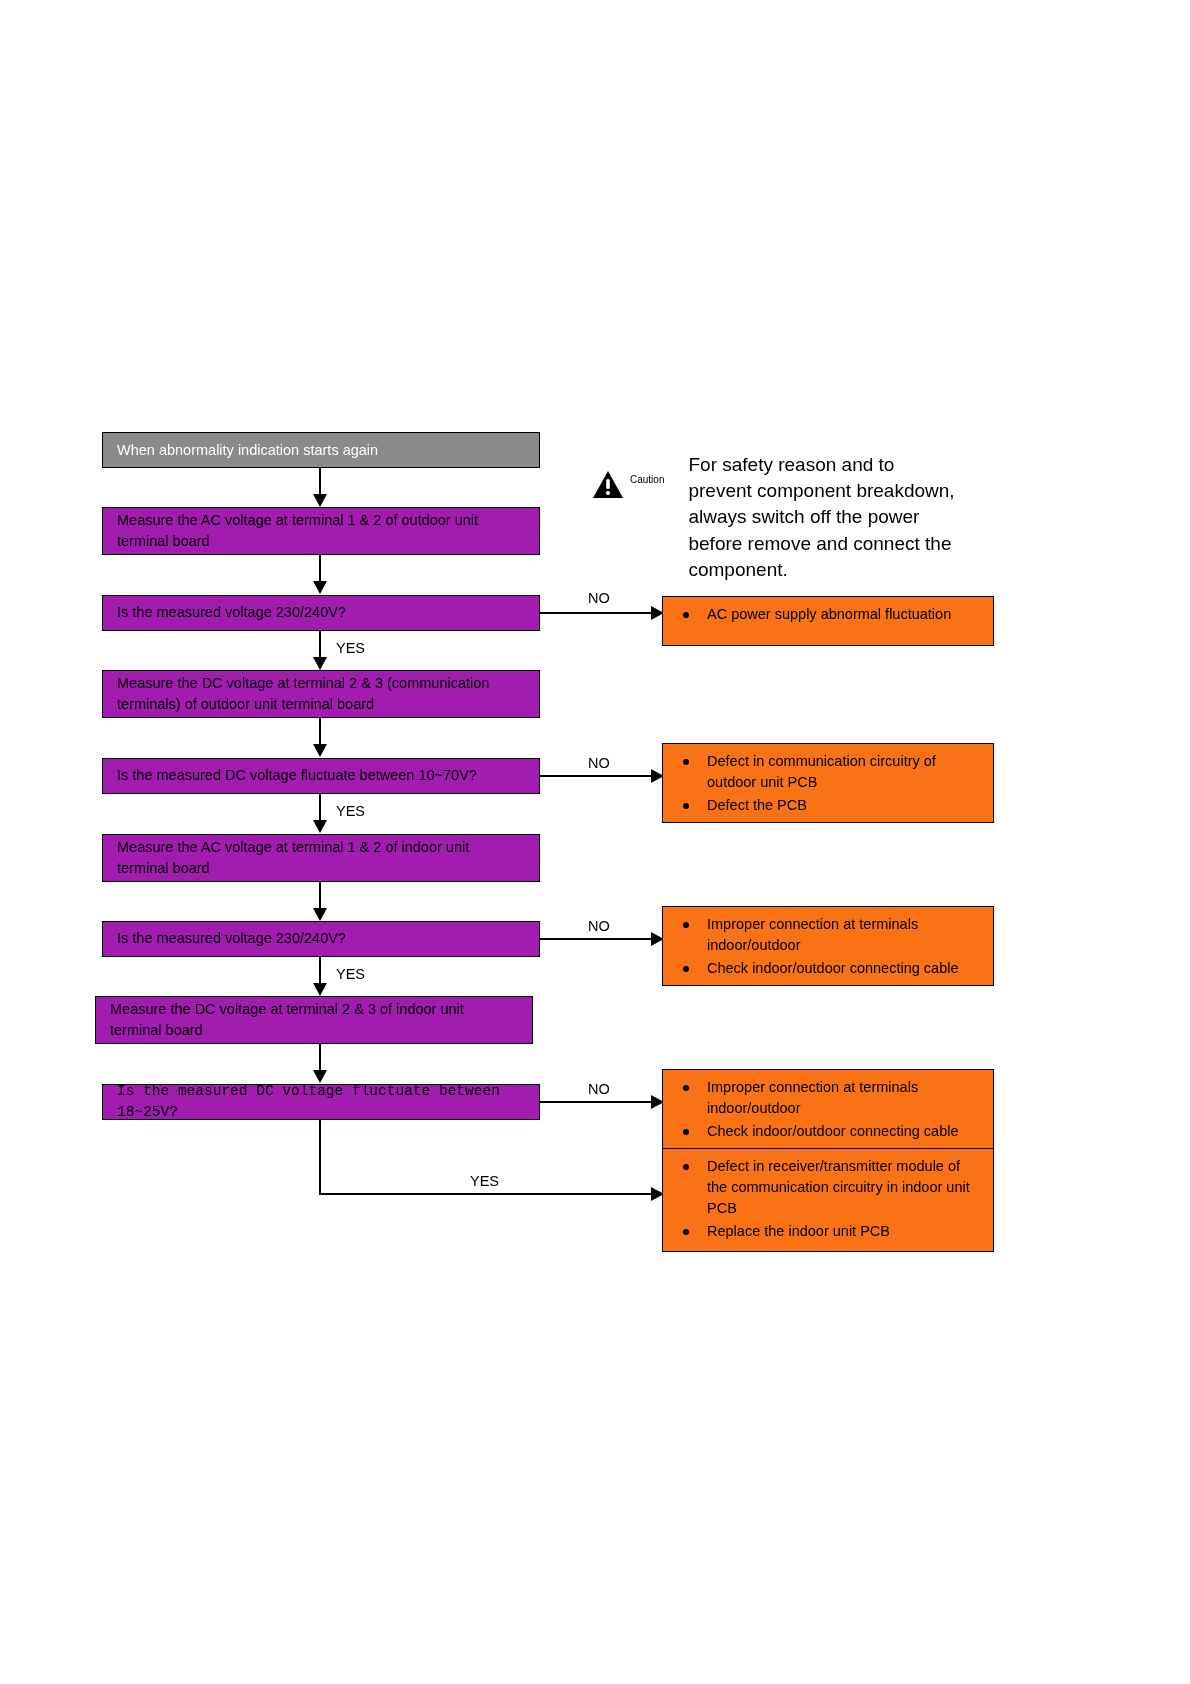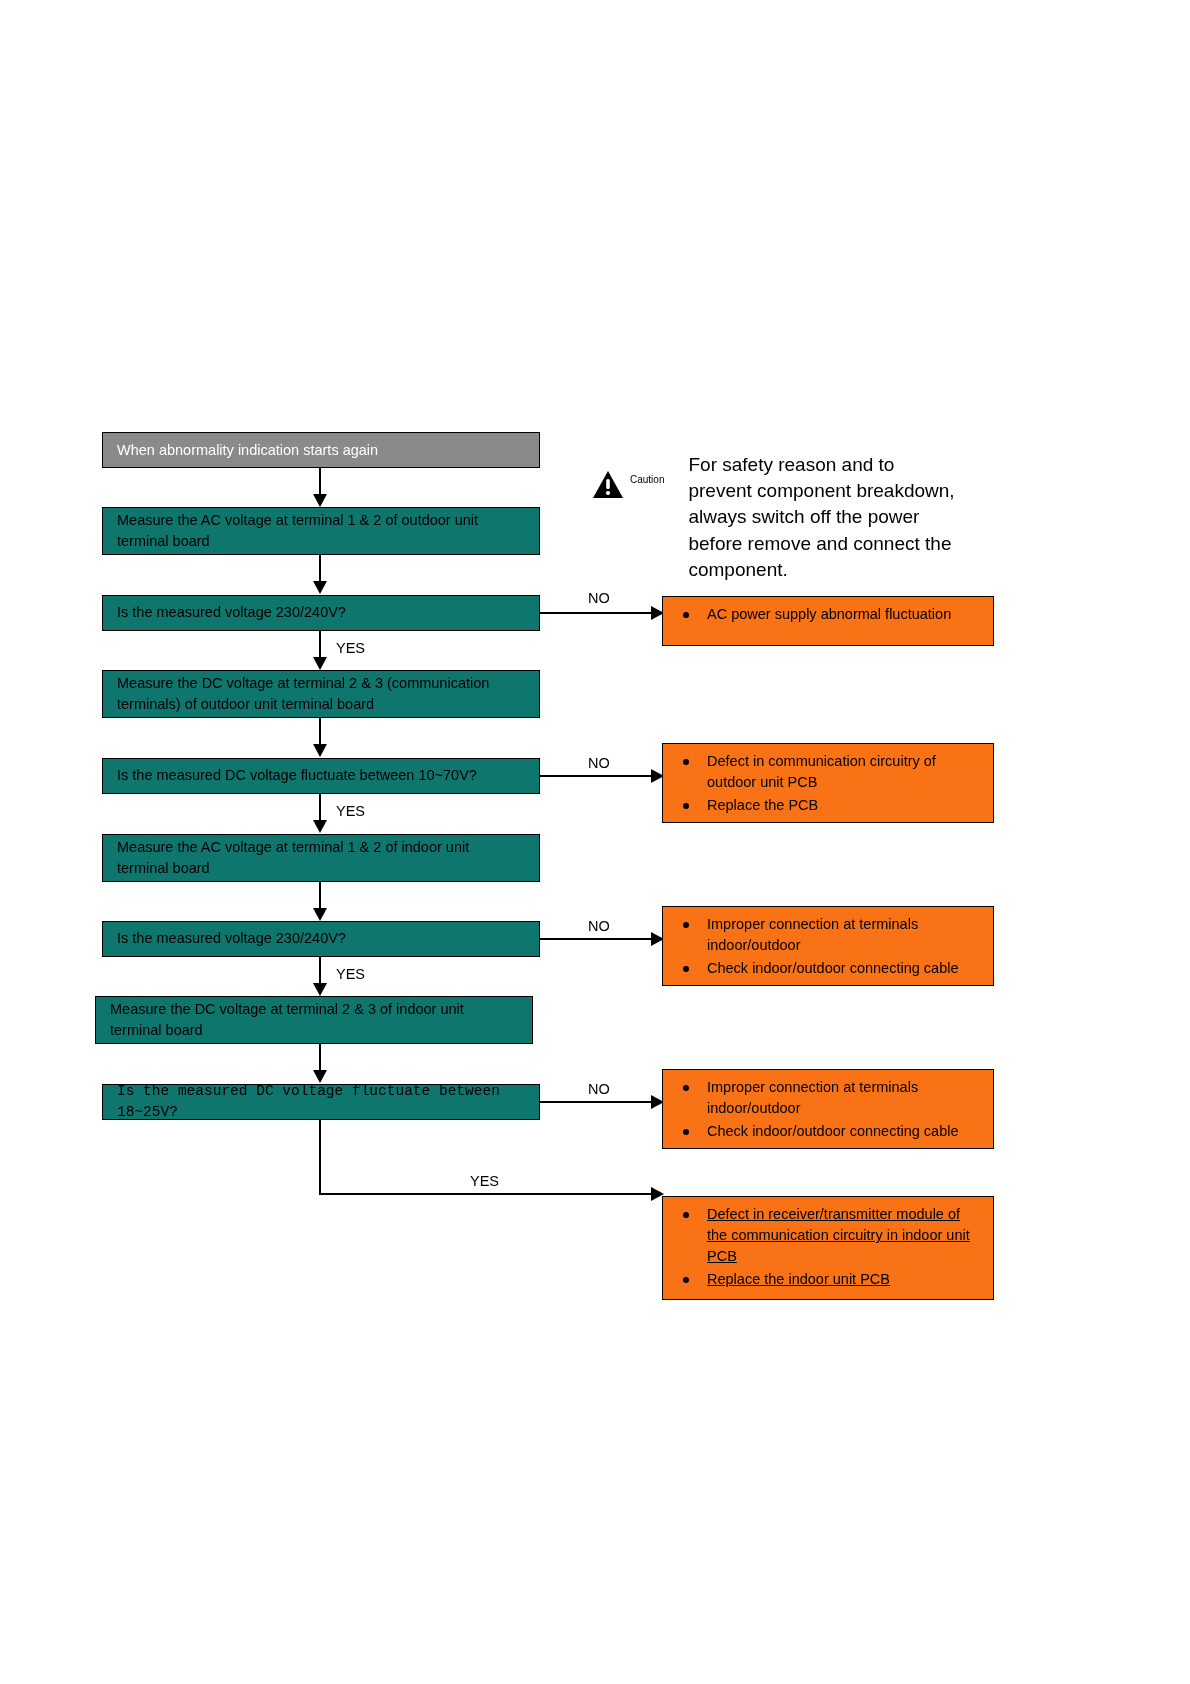--- a/index.html
+++ b/index.html
@@ -25,21 +25,21 @@
   
   .header-box{
     background:#8a8a8a;
     border:1px solid #000000;
     color:#ffffff;
     font-size:14.5px;
     padding:0 14px;
   }
   
   .proc-box{
-    background:#0f766e;
+    background:#a21caf;
     border:1.6px solid #000000;
     font-size:14.5px;
     line-height:1.45;
     padding:0 14px;
   }
   .proc-box .txt{display:block;}
   
   .result-box{
     background:#f97316;
     border:1.6px solid #000000;
@@ -194,21 +194,21 @@
   <div class="edge-label" style="left:588px;top:755px;">NO</div>
 
   <div class="result-box" style="position:absolute;left:662px;top:743px;width:306px;height:64px;">
     <ul>
       <li>
         <span class="bullet"></span>
         <span>Defect in communication circuitry of outdoor unit PCB</span>
       </li>
       <li>
         <span class="bullet"></span>
-        <span>Replace the PCB</span>
+        <span>Defect the PCB</span>
       </li>
     </ul>
   </div>
 
   <div class="vline" style="left:319px;top:794px;height:29px;"></div>
   <div class="arrow-down" style="left:312.5px;top:820px;"></div>
   <div class="edge-label" style="left:336px;top:803px;">YES</div>
 
   <div class="node proc-box" style="left:102px;top:834px;width:438px;height:48px;">
     <span>
@@ -274,21 +274,21 @@
         <span>Check indoor/outdoor connecting cable</span>
       </li>
     </ul>
   </div>
 
   <div class="vline" style="left:319px;top:1120px;height:75px;"></div>
   <div class="hline" style="left:319px;top:1192.6px;width:336px;"></div>
   <div class="arrow-right" style="left:651px;top:1187px;"></div>
   <div class="edge-label" style="left:470px;top:1173px;">YES</div>
 
-  <div class="result-box" style="position:absolute;left:662px;top:1196px;width:306px;height:88px;text-decoration:underline;">
+  <div class="result-box" style="position:absolute;left:662px;top:1148px;width:306px;height:88px;">
     <ul>
       <li>
         <span class="bullet"></span>
         <span>Defect in receiver/transmitter module of the communication circuitry in indoor unit PCB</span>
       </li>
       <li>
         <span class="bullet"></span>
         <span>Replace the indoor unit PCB</span>
       </li>
     </ul>

